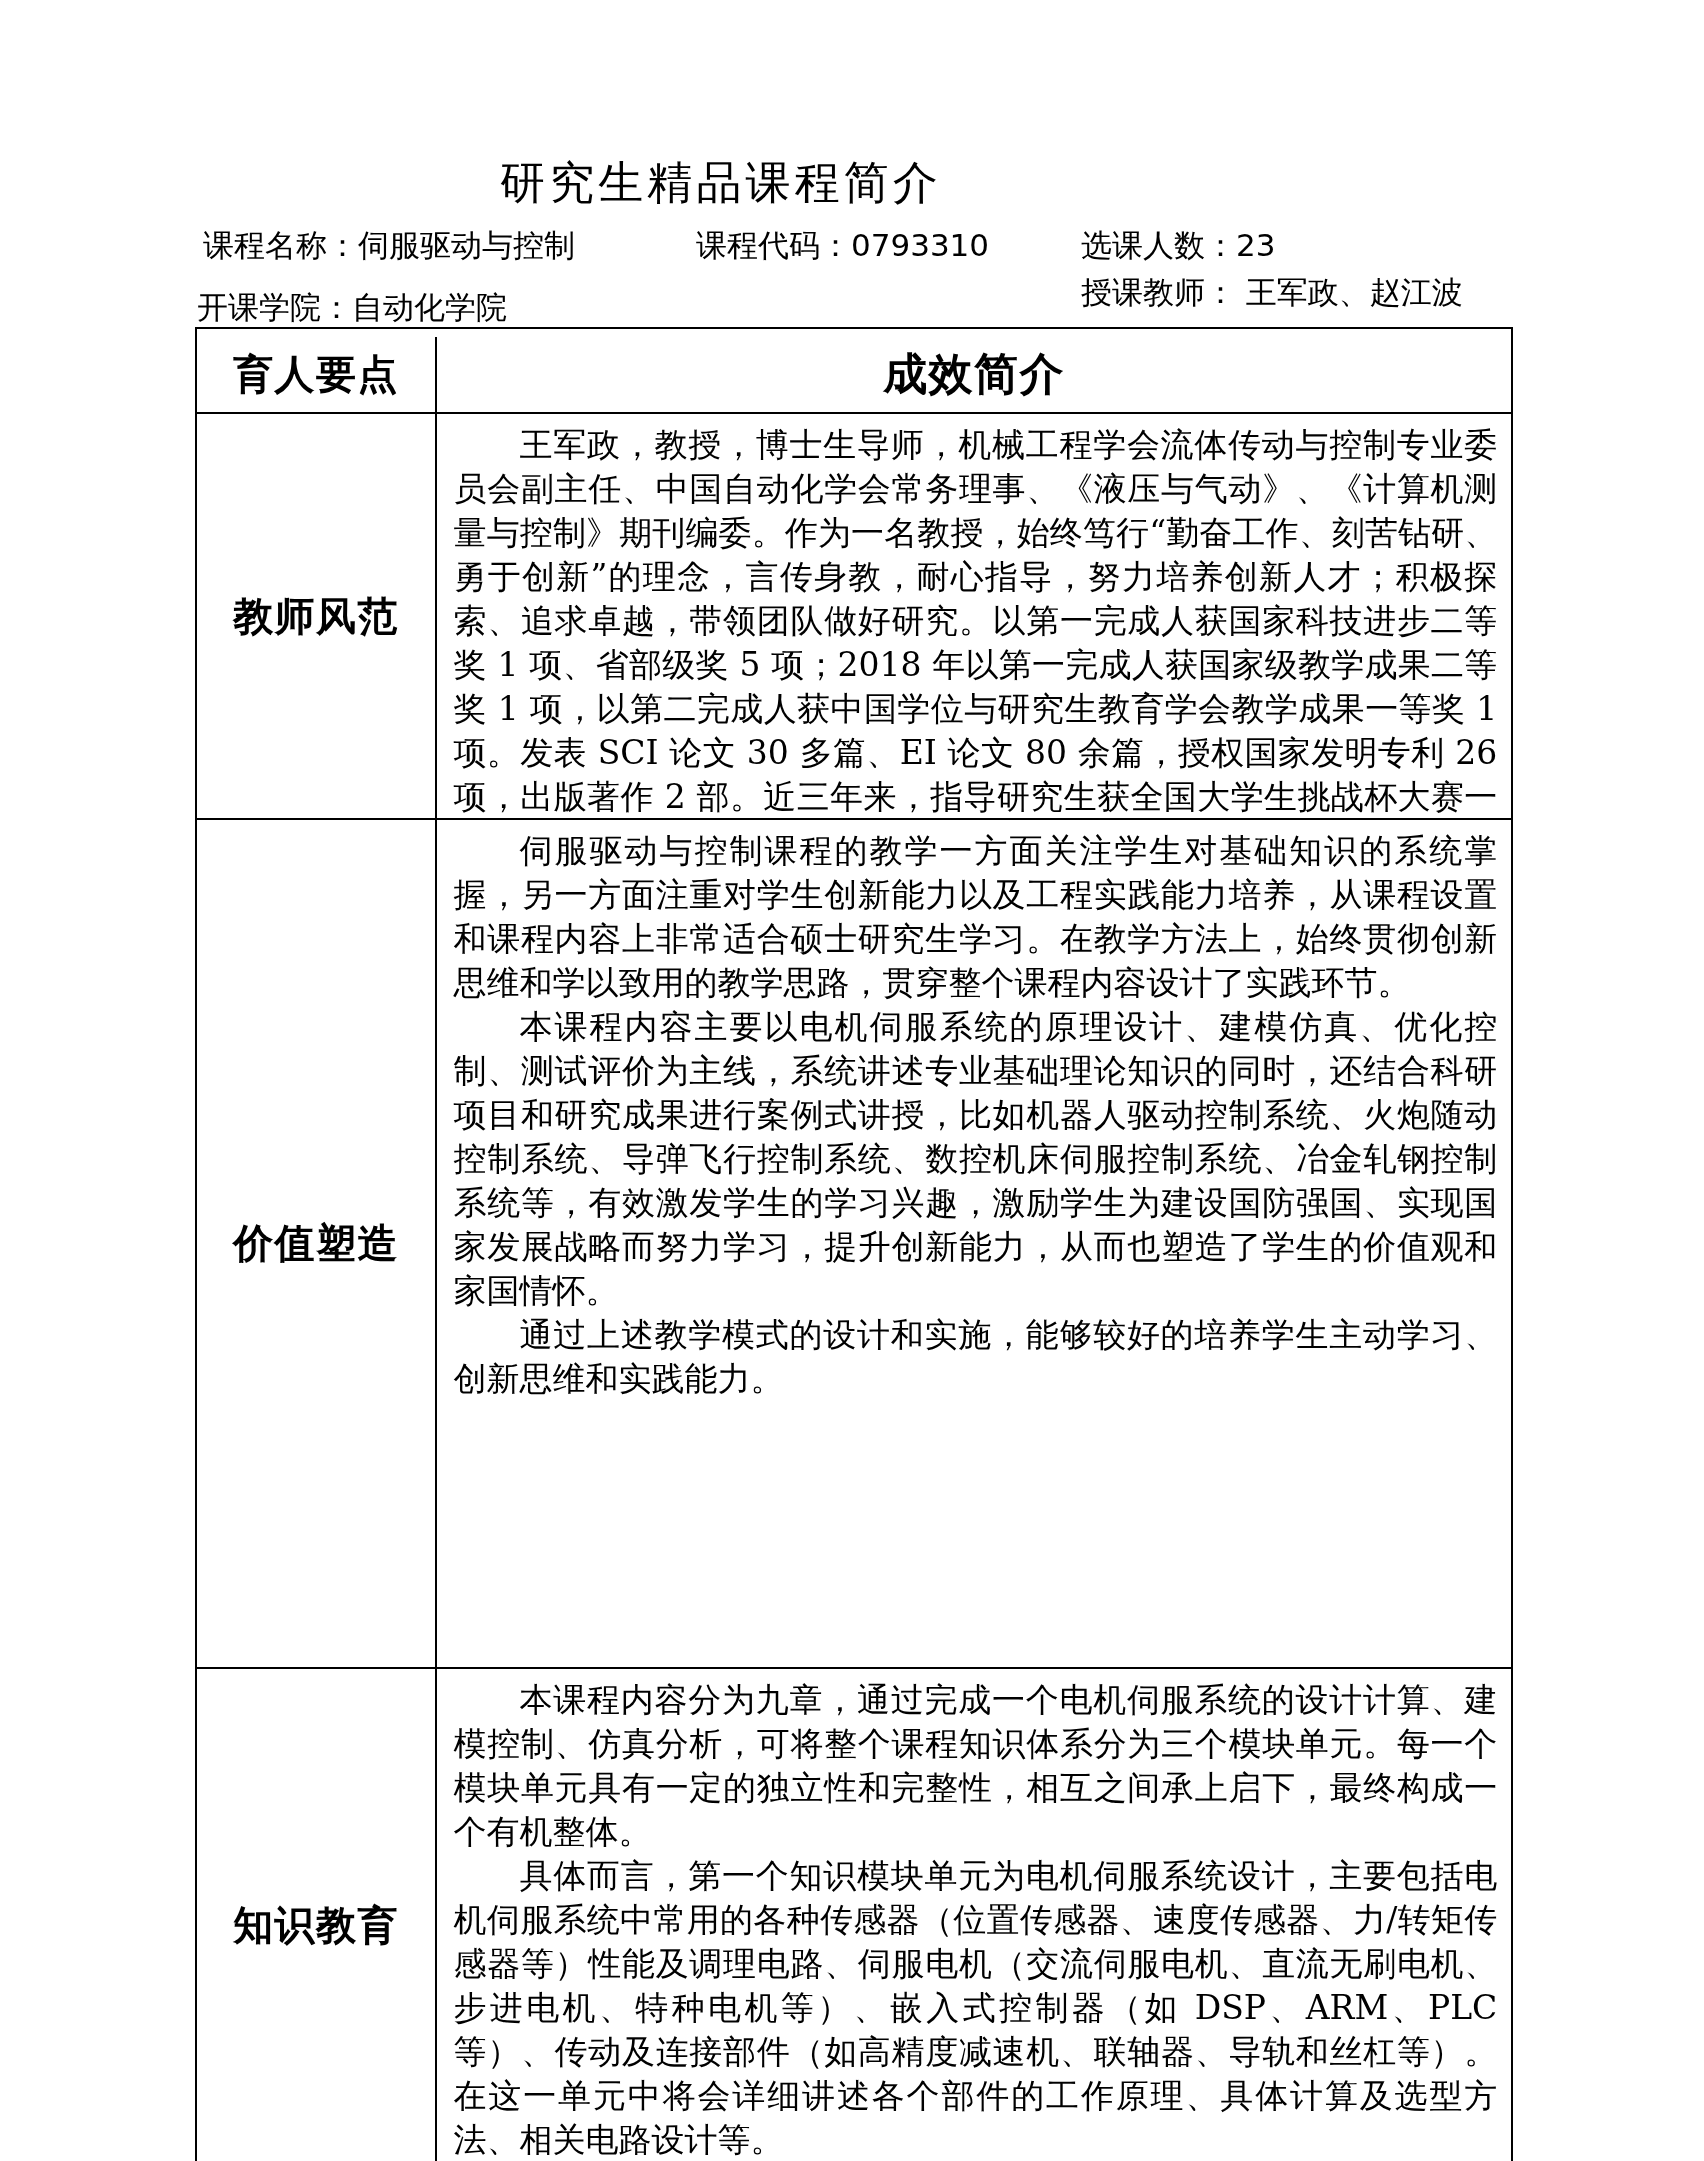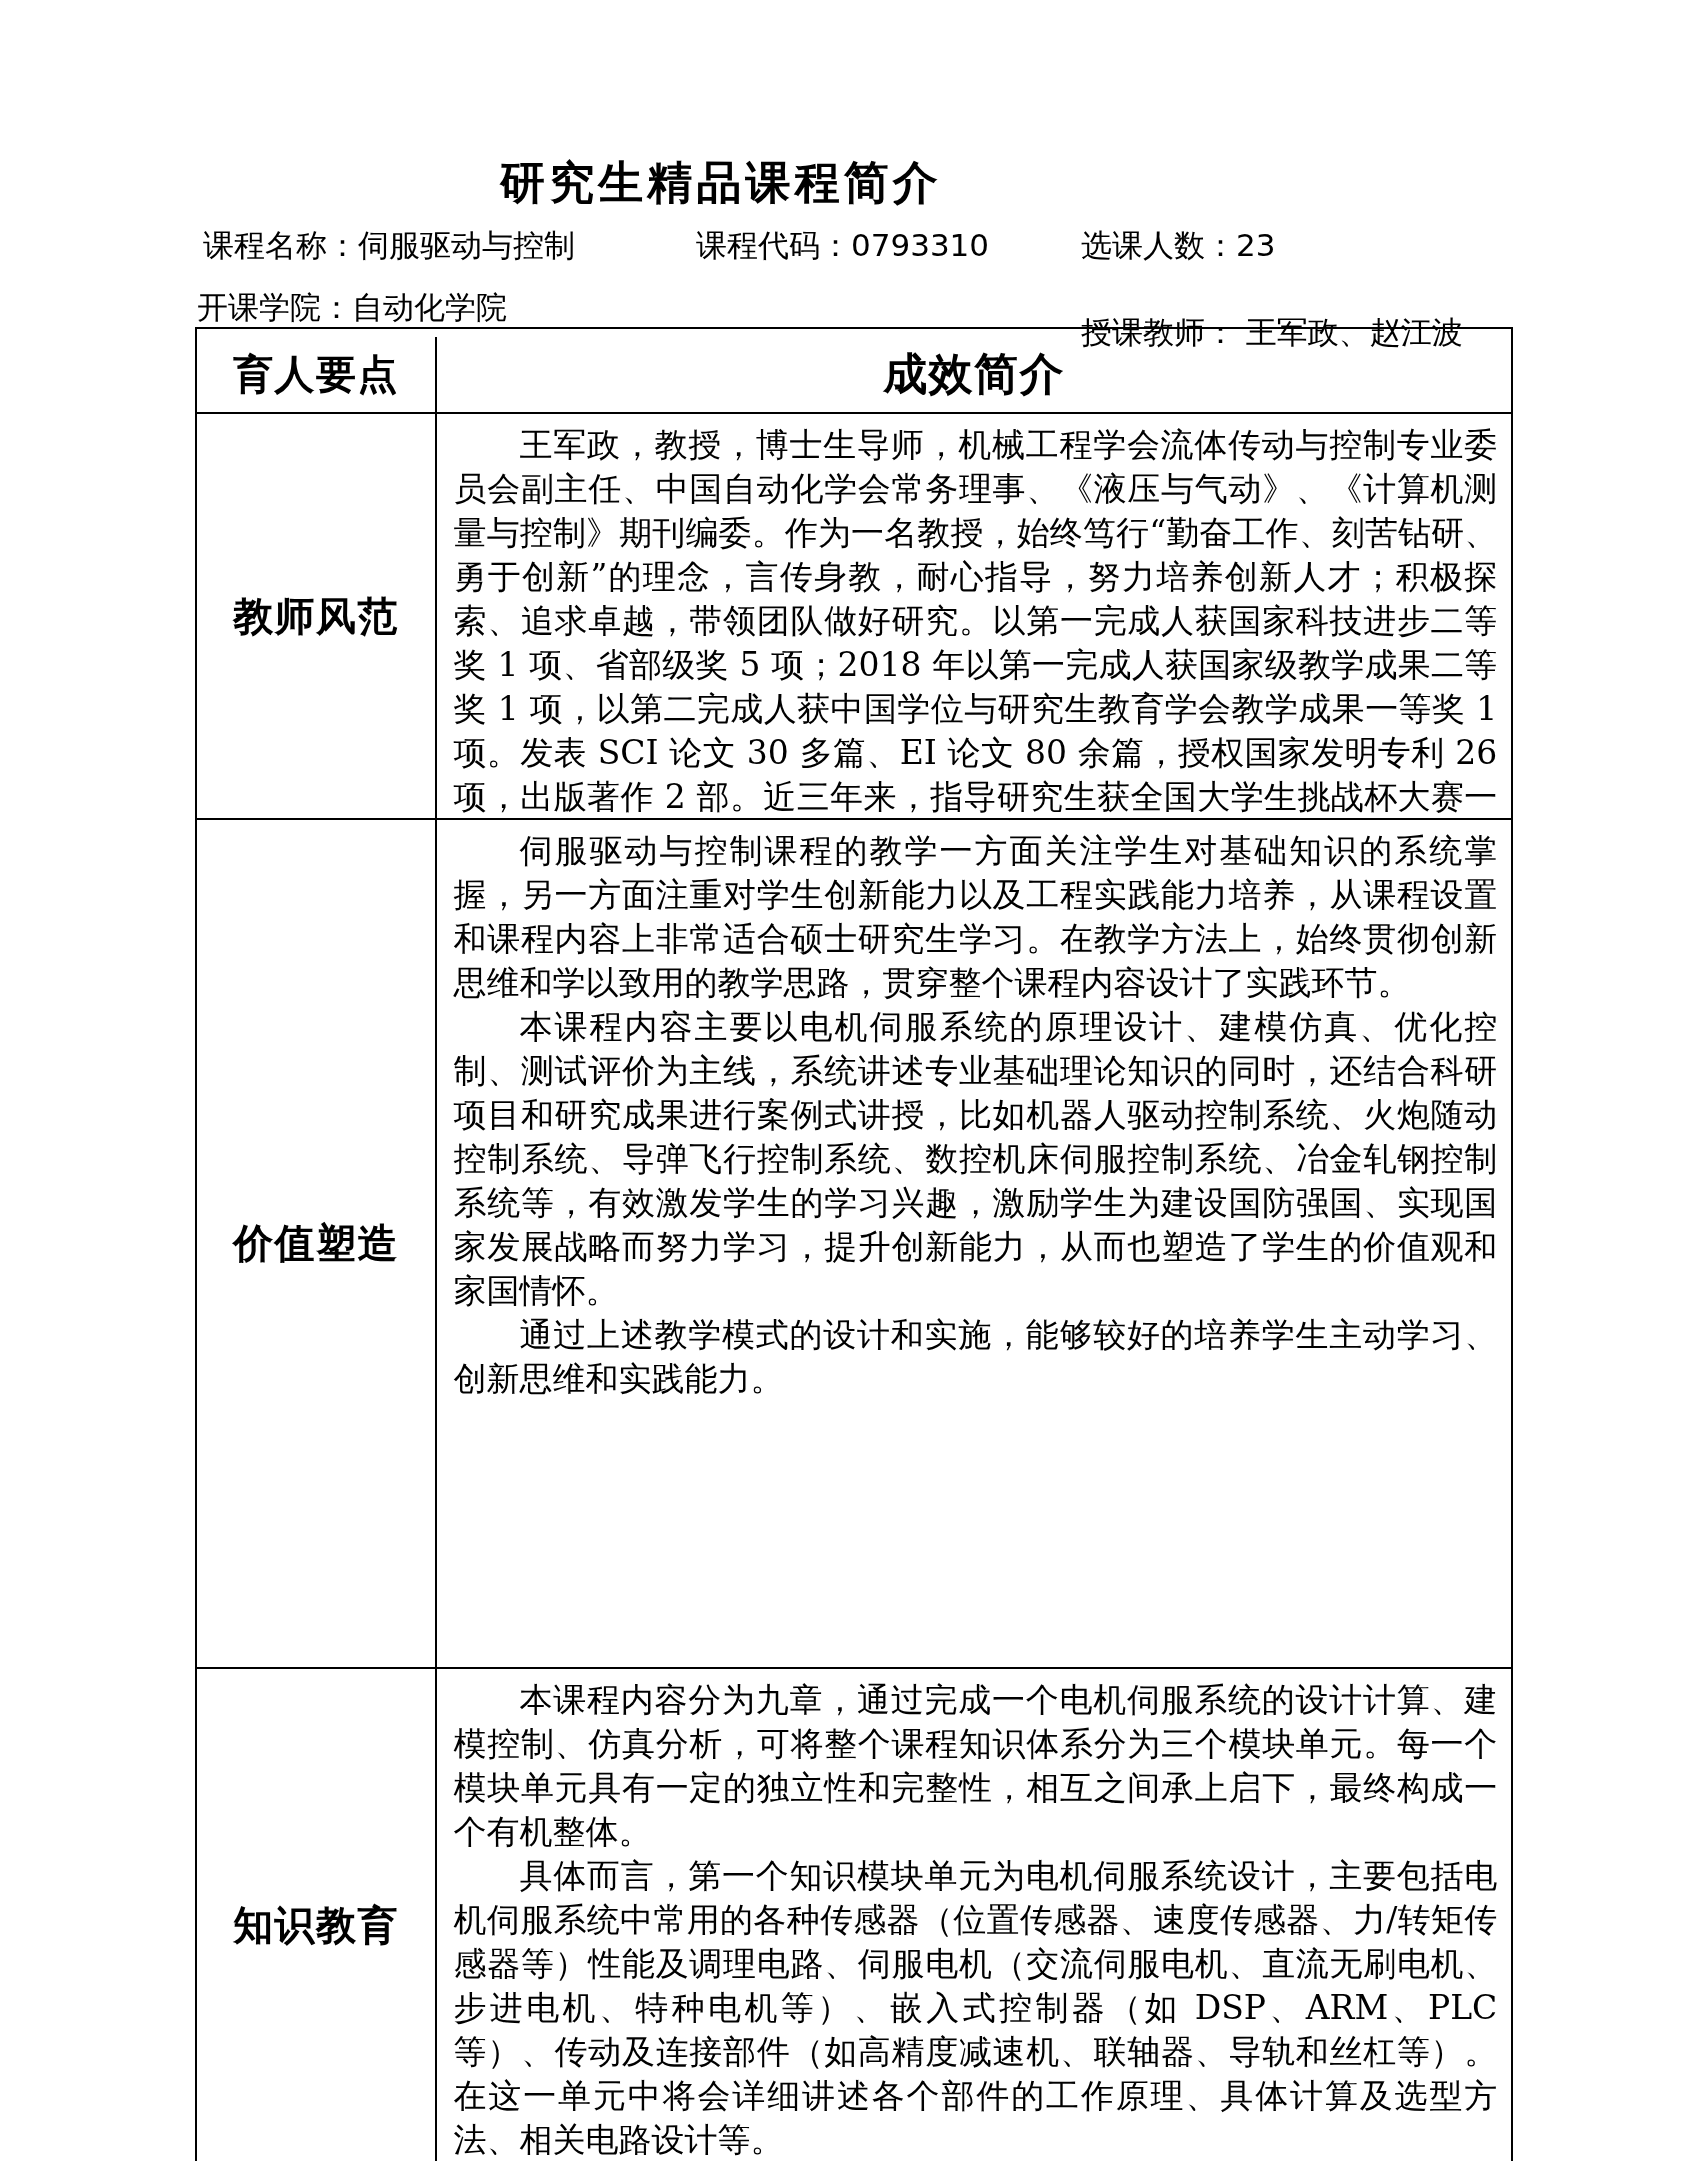--- a/index.html
+++ b/index.html
@@ -7,35 +7,35 @@
     position:relative;
     width:1705px;height:2161px;
     background:#ffffff;
     overflow:hidden;
     font-family:"DejaVu Serif","Liberation Serif",serif;
     color:#000;
   }
   .doc-title{
     position:absolute;top:153px;left:0;width:1442px;
     text-align:center;
-    font-size:45px;font-weight:bold;
+    font-size:45px;font-weight:normal;
     letter-spacing:4.1px;
     font-family:"DejaVu Serif","Liberation Serif",serif;
   }
   .meta-item{
     position:absolute;
     font-family:"DejaVu Sans","Liberation Sans",sans-serif;
     font-size:31px;line-height:40px;
     white-space:pre;
   }
   .m-course-name{left:203px;top:225px;}
   .m-course-code{left:696px;top:225px;}
   .m-enrollment{left:1081px;top:225px;text-align:right;}
   .m-school{left:197px;top:287px;}
-  .m-teachers{left:1081px;top:272px;margin-top:40px;}
+  .m-teachers{left:1081px;top:272px;}
 
   .course-table{
     position:absolute;left:195px;top:327px;
     width:1318px;height:1856px;
     box-sizing:border-box;
     border:2.7px solid #000;
     display:grid;
     grid-template-columns:240px 1fr;
     grid-template-rows:85px 406px 849px 1fr;
   }

